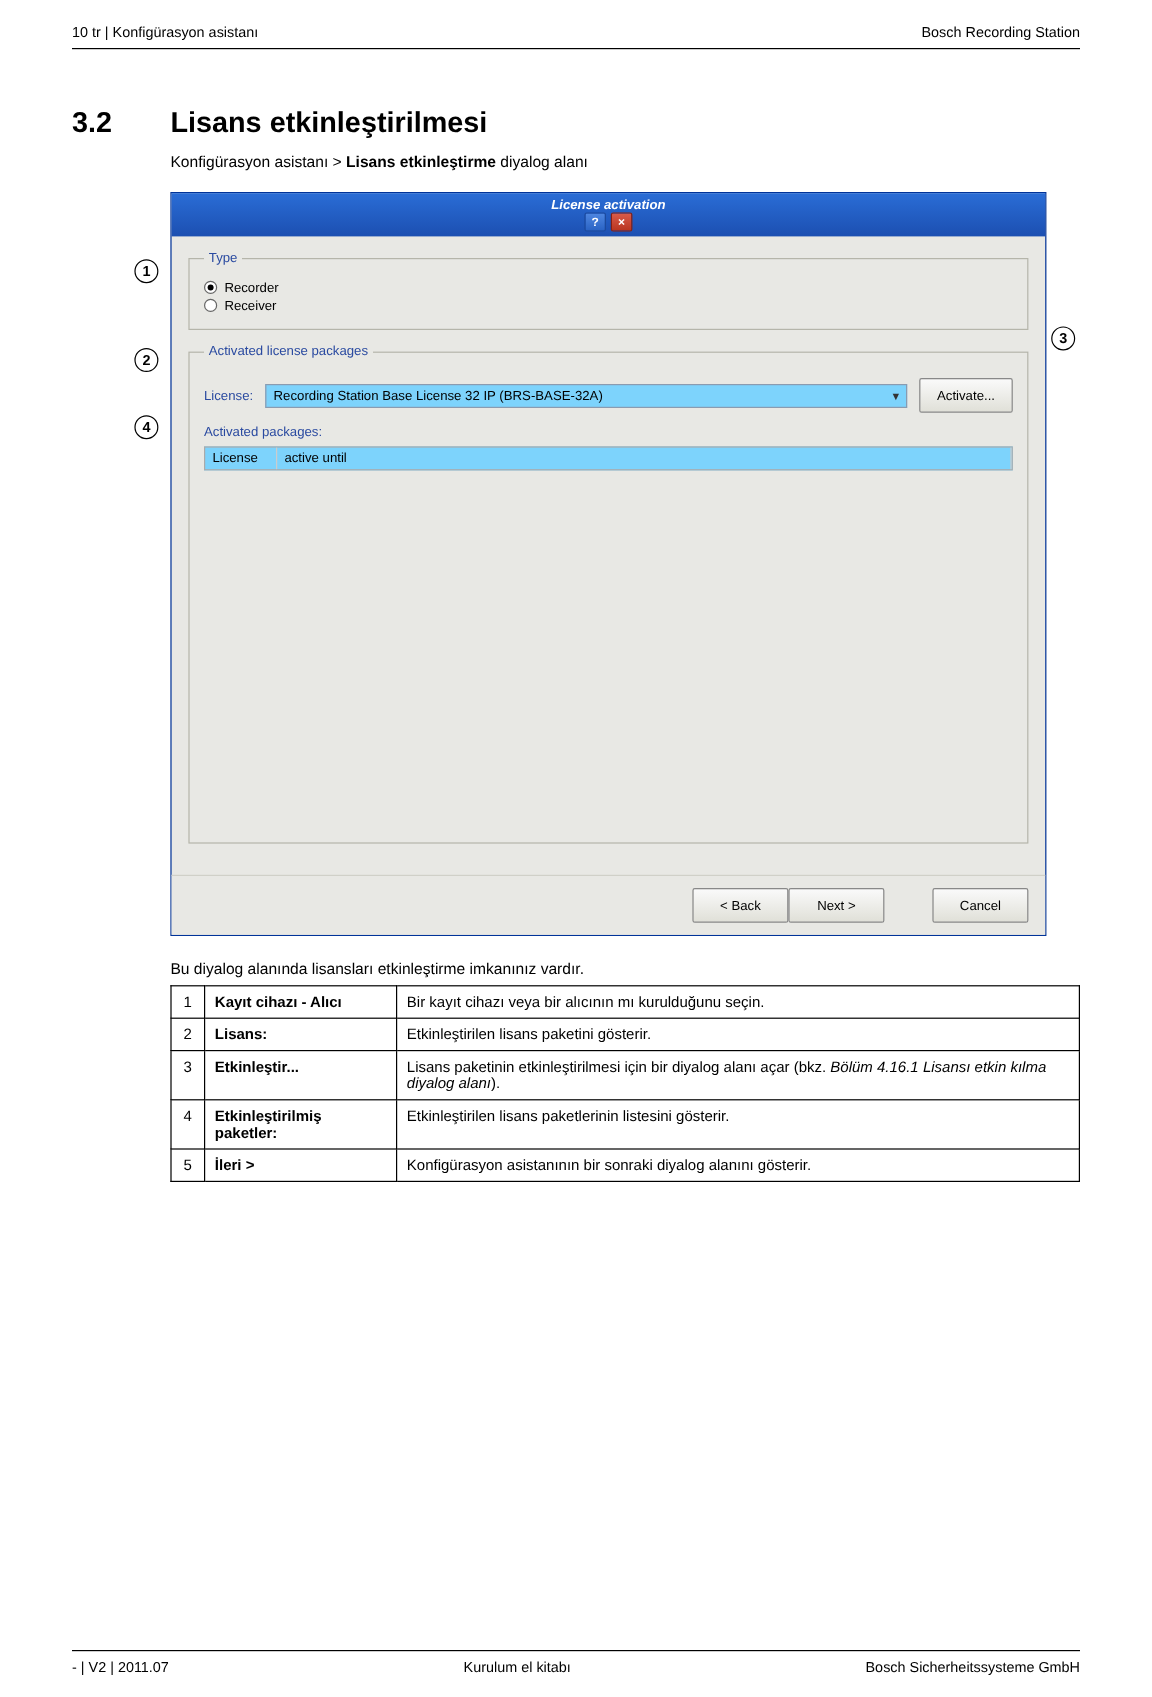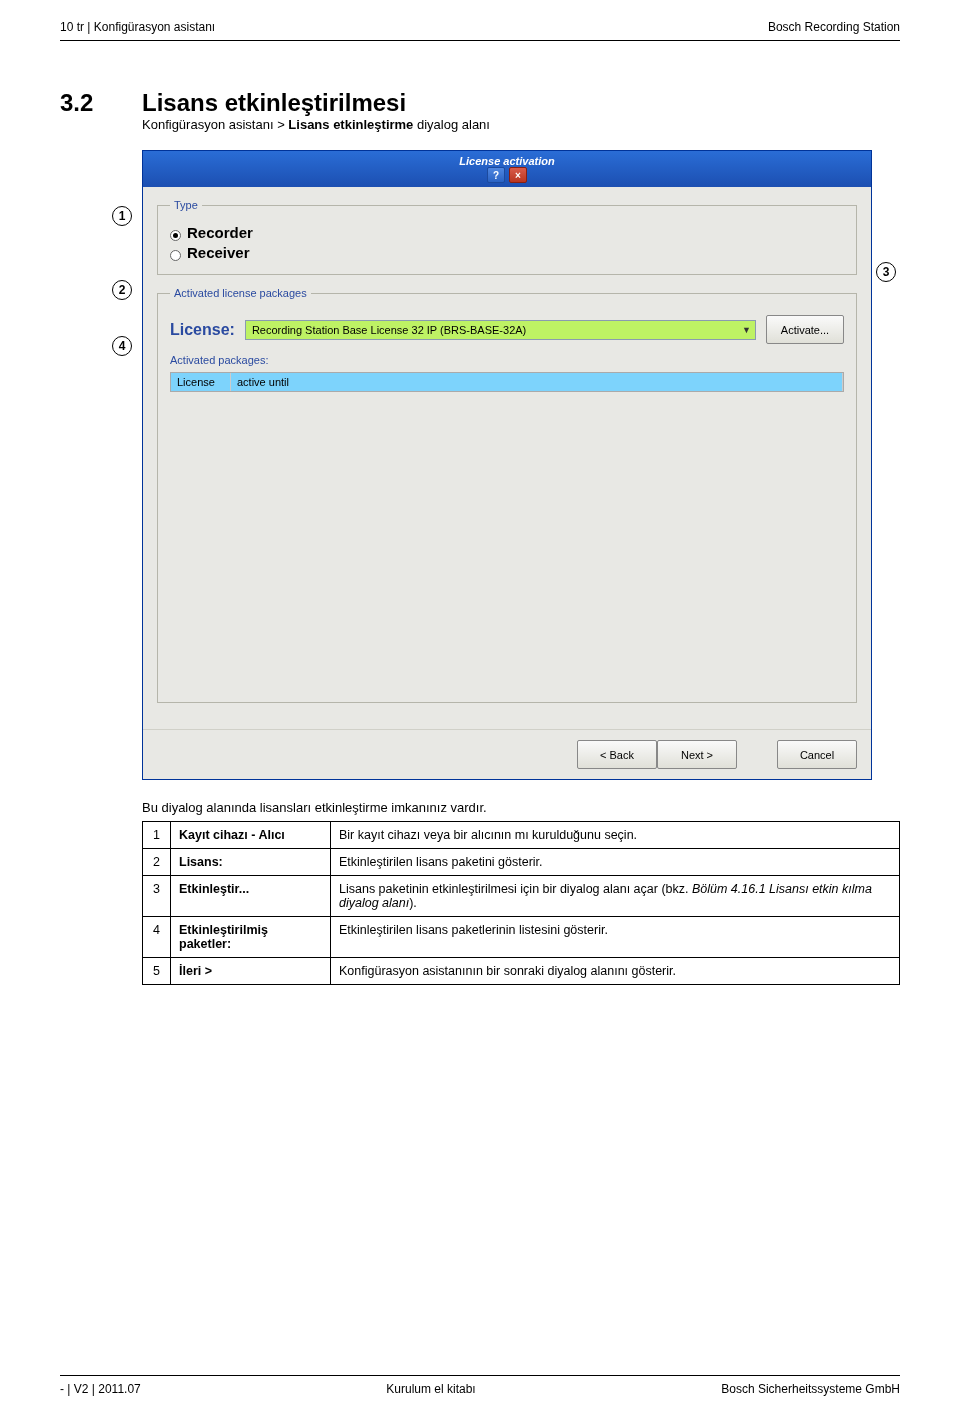--- a/index.html
+++ b/index.html
@@ -30,20 +30,21 @@
   }
   .section-num {
     font-size: 24px;
     font-weight: bold;
     min-width: 56px;
   }
   .section-body { flex: 1; }
   .section-title {
     font-size: 24px;
     font-weight: bold;
+    margin-bottom: 10px;
   }
   .section-sub { font-size: 13px; margin-bottom: 18px; }
   .bold { font-weight: bold; }
 
   
   .dialog-wrap { position: relative; margin-bottom: 20px; }
   .dialog {
     width: 730px;
     border: 1px solid #003399;
     background: #e8e8e4;
@@ -81,27 +82,27 @@
     padding: 10px 12px;
     margin-bottom: 12px;
     position: relative;
     background: #e8e8e4;
   }
   fieldset.group legend {
     font-size: 11px;
     padding: 0 4px;
     color: #2a4aa0;
   }
-  .radio-row { display:flex; align-items:flex-end; gap:6px; margin:3px 0; color:#000; font-size:15px;font-weight:bold;}
+  .radio-row { display:flex; align-items:flex-start; gap:6px; margin:3px 0; color:#000; font-size:11px;}
   .radio { width:11px;height:11px;border:1px solid #666;border-radius:50%;display:inline-flex;align-items:center;justify-content:center;background:#fff;}
   .radio.checked::after{content:"";width:5px;height:5px;background:#000;border-radius:50%;}
   .lic-row { display:flex; align-items:center; gap:10px; margin:6px 0; }
-  .lic-label { color:#2a4aa0; font-size:16px;font-weight:bold; }
+  .lic-label { color:#2a4aa0; font-size:11px; }
   .select {
-    flex:1; height:20px; border:1px solid #8a9bb0; background:#bef264;
+    flex:1; height:20px; border:1px solid #8a9bb0; background:#7dd3fc;
     display:flex;align-items:center;justify-content:space-between;
     padding:0 4px 0 6px; font-size:11px;
   }
   .select .chev { font-size:9px; color:#333;}
   .btn {
     height:29px; min-width:78px; padding:0 10px;
     background:linear-gradient(to bottom,#fafafa,#e0e0d8);
     border:1px solid #888; border-radius:2px;
     font-size:11px; display:inline-flex;align-items:center;justify-content:center;
     color:#000;

